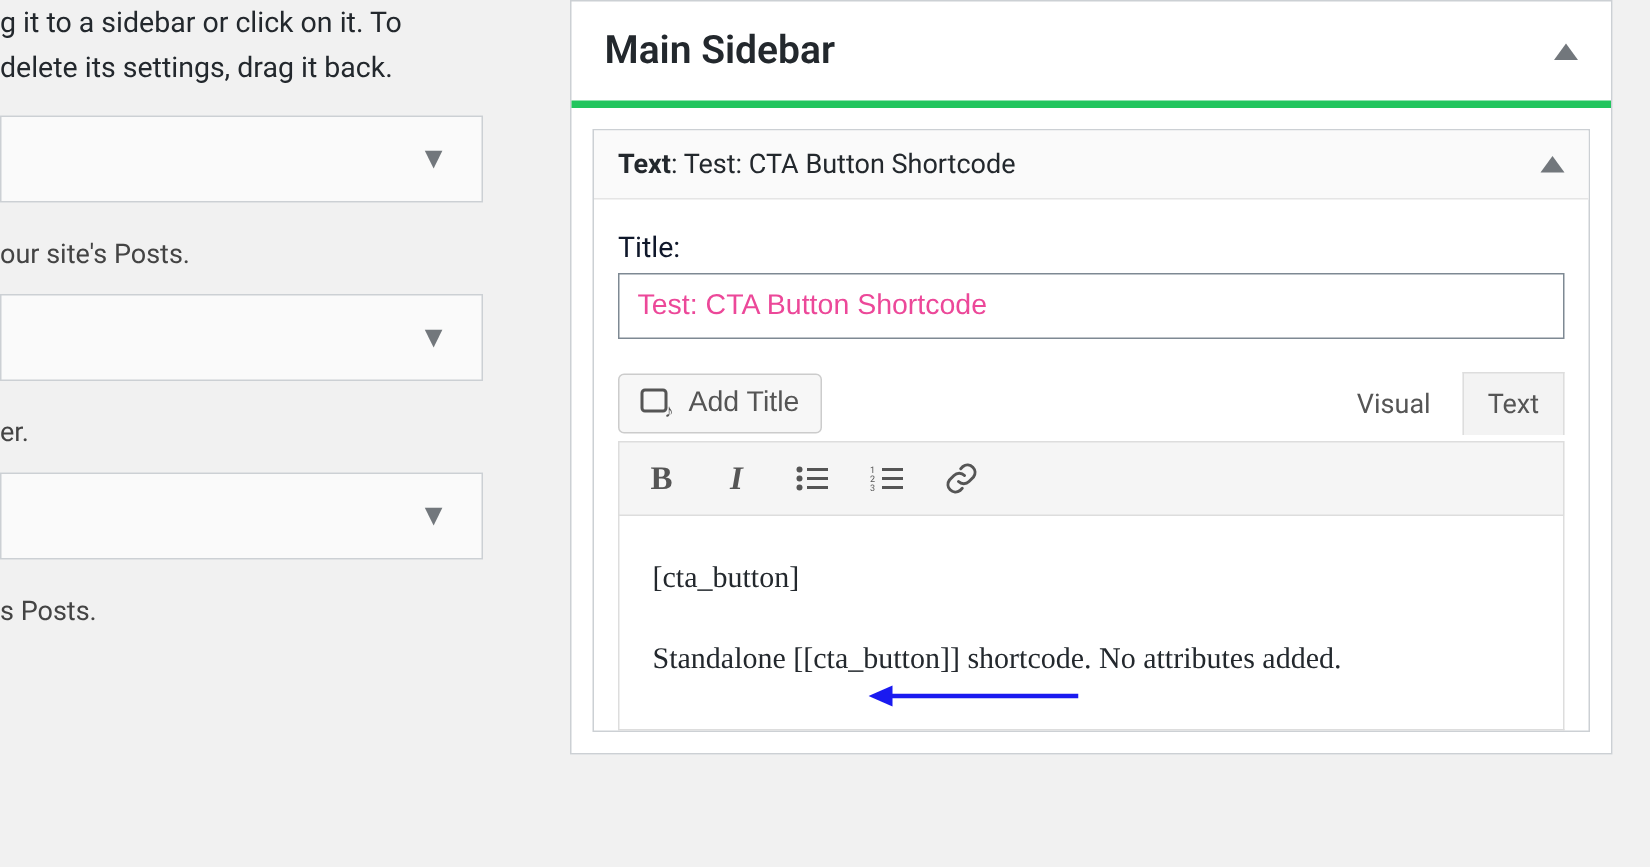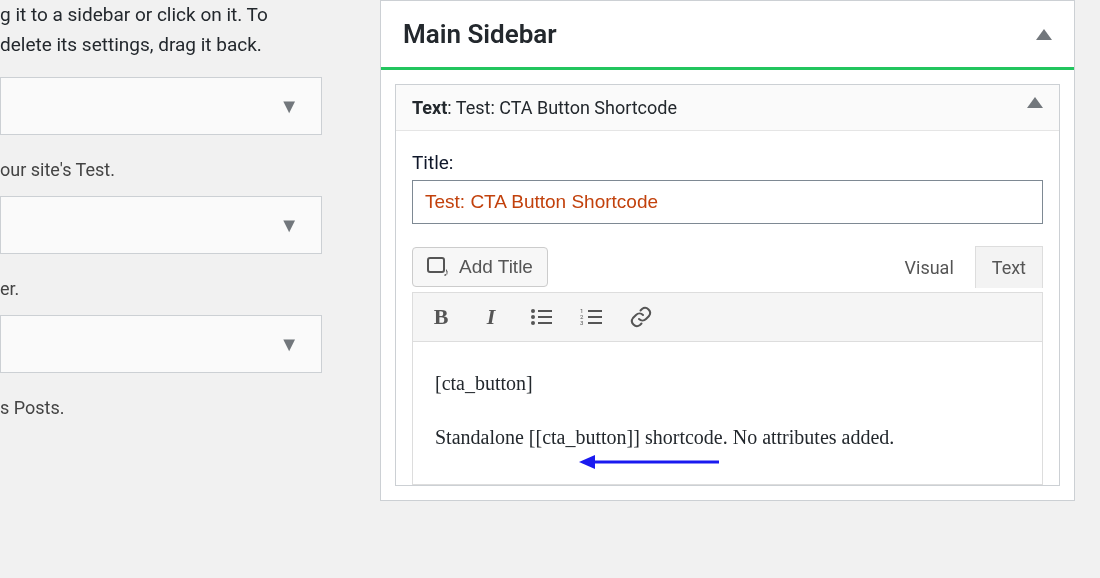--- a/index.html
+++ b/index.html
@@ -51,61 +51,61 @@
     .sidebar-panel {
       background: #fff;
       border: 1px solid #ccd0d4;
       width: 695px;
     }
     .sidebar-header {
       display: flex;
       align-items: center;
       justify-content: space-between;
       padding: 18px 22px;
-      border-bottom: 3px solid #22c55e;
+      border-bottom: 5px solid #22c55e;
     }
     .sidebar-title {
       font-size: 26px;
       font-weight: 600;
     }
     .triangle-up {
       width: 0; height: 0;
       border-left: 8px solid transparent;
       border-right: 8px solid transparent;
       border-bottom: 11px solid #72777c;
     }
     .widget-inner-wrap { padding: 14px; }
     .widget-item {
       border: 1px solid #ccd0d4;
       background: #fff;
     }
     .widget-head {
       background: #fafafa;
       border-bottom: 1px solid #e5e5e5;
       display: flex;
-      align-items: flex-start;
+      align-items: center;
       justify-content: space-between;
       padding: 12px 16px;
     }
     .widget-head-text { font-size: 18px; color: #23282d; }
     .widget-head-text strong { font-weight: 700; }
     .widget-content { padding: 20px 16px 0 16px; }
     .title-label {
       font-size: 19px;
       color: #0f172a;
       display: block;
       margin-bottom: 6px;
     }
     .title-input {
       width: 100%;
       padding: 10px 12px;
       font-size: 19px;
       border: 1px solid #7e8993;
       background: #fff;
-      color: #c2410c;
+      color: #ec4899;
     }
     .media-row {
       display: flex;
       align-items: center;
       justify-content: space-between;
       margin-top: 22px;
     }
     .add-media {
       display: inline-flex;
       align-items: center;
@@ -192,21 +192,21 @@
 </head>
 <body>
 
 <div class="container">
   <div class="left-col">
     <div class="left-text">g it to a sidebar or click on it. To delete its settings, drag it back.</div>
 
     <div class="widget-box">
       <span class="chev">▼</span>
     </div>
-    <div class="widget-desc">our site's Test.</div>
+    <div class="widget-desc">our site's Posts.</div>
 
     <div class="widget-box">
       <span class="chev">▼</span>
     </div>
     <div class="widget-desc">er.</div>
 
     <div class="widget-box">
       <span class="chev">▼</span>
     </div>
     <div class="widget-desc">s Posts.</div>

